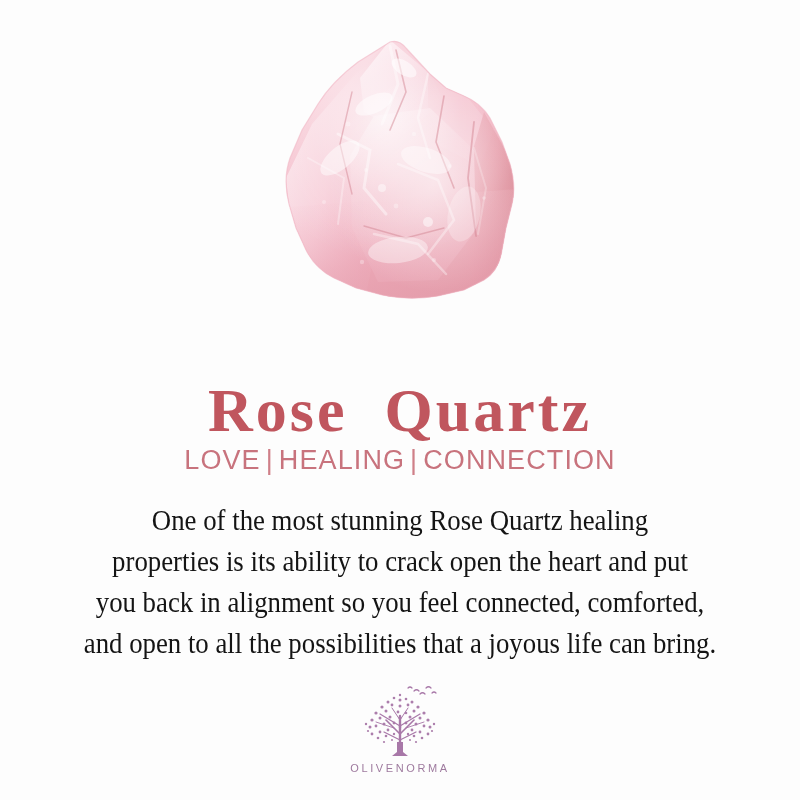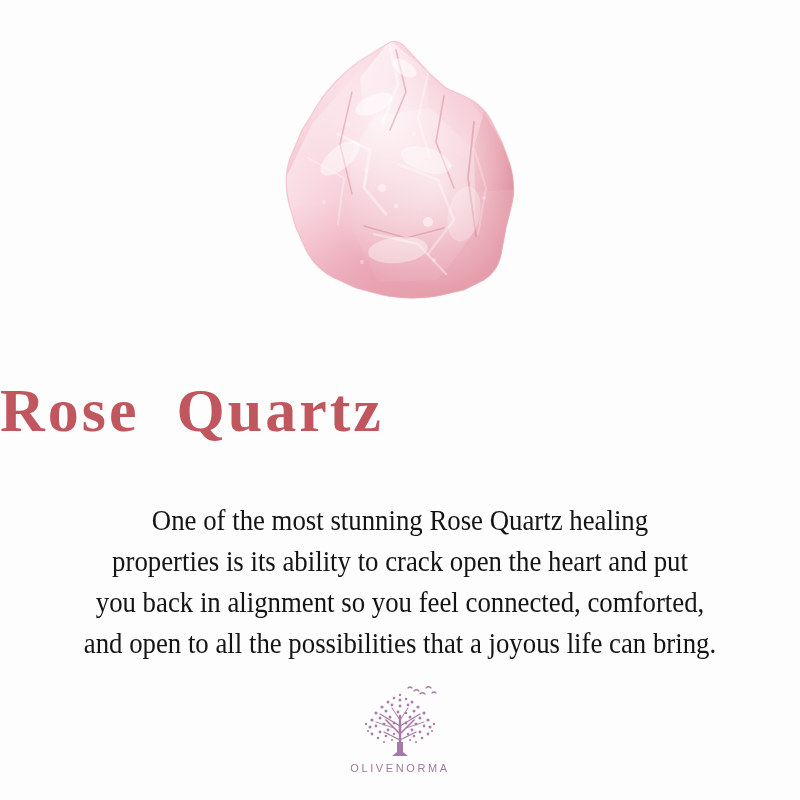--- a/index.html
+++ b/index.html
@@ -41,20 +41,21 @@
     height: 262px;
     display: block;
   }
 
   
   .title {
     position: absolute;
     left: 0;
     top: 336px;
     width: 800px;
+    text-align: center;
     font-family: "Liberation Serif", serif;
     font-weight: 700;
     font-size: 62px;
     line-height: 1.05;
     letter-spacing: 3px;
     color: #c0565e;
     white-space: pre;
   }
 
   
@@ -269,20 +270,23 @@
                L18,190 L11,166
                C7,150 7,134 12,120
                L24,92 L40,66
                C50,50 64,36 80,24
                Z" fill="none" stroke="#f0b5c3" stroke-width="1.2" opacity="0.55"></path>
     </svg>
   </div>
 
   <h1 class="title">Rose  Quartz</h1>
 
+  <div class="subtitle">
+    <span>LOVE</span><span class="sep">|</span><span>HEALING</span><span class="sep">|</span><span>CONNECTION</span>
+  </div>
 
   <div class="body-copy">
     <span class="bline">One of the most stunning Rose Quartz healing</span>
     <span class="bline">properties is its ability to crack open the heart and put</span>
     <span class="bline">you back in alignment so you feel connected, comforted,</span>
     <span class="bline">and open to all the possibilities that a joyous life can bring.</span>
   </div>
 
   <div class="logo">
     <svg class="logo-mark" viewBox="0 0 92 78" aria-label="Olivenorma tree logo">

